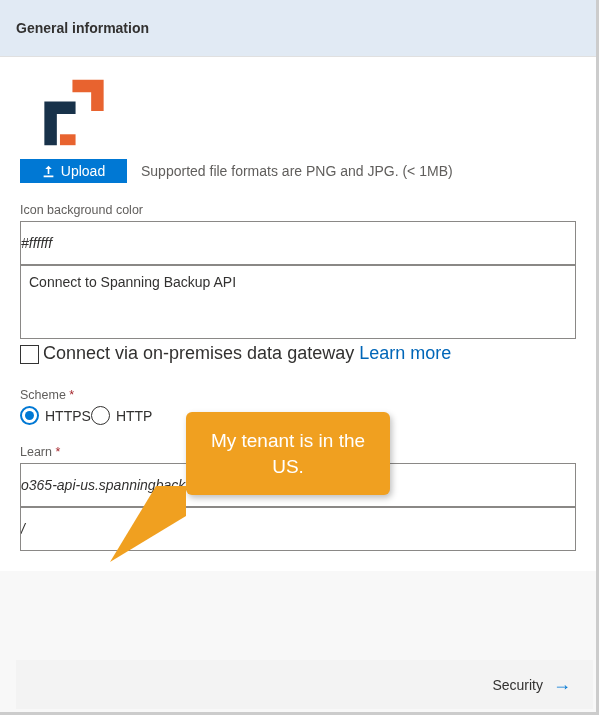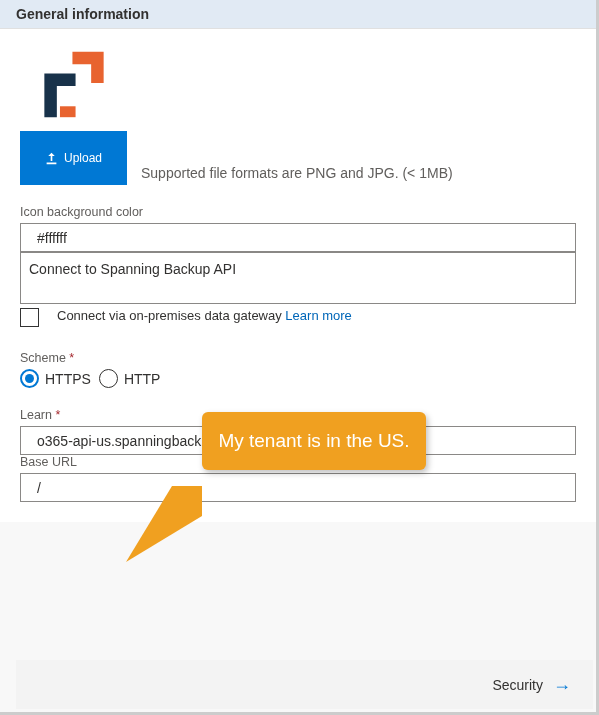--- a/index.html
+++ b/index.html
@@ -8,21 +8,21 @@
     background: #f8f8f8;
     width: 599px;
     height: 715px;
     overflow: hidden;
     position: relative;
     border-right: 3px solid #ccc;
     border-bottom: 3px solid #ccc;
   }
   .header {
     background: #e1eaf4;
-    padding: 6px 16px;
+    padding: 20px 16px;
     font-size: 14px;
     font-weight: 600;
     color: #323130;
     border-bottom: 1px solid #e0e0e0;
   }
   .content {
     background: #ffffff;
     padding: 18px 20px 20px 20px;
   }
   .icon-section {
@@ -38,23 +38,23 @@
   }
   .logo-svg {
     width: 82px;
     height: 78px;
     margin-bottom: 6px;
   }
   .upload-btn {
     width: 100%;
     background: #0078d4;
     color: #fff;
-    font-size: 12px;
+    font-size: 14px;
     border: none;
-    padding: 20px 0;
+    padding: 4px 0;
     display: flex;
     align-items: center;
     justify-content: center;
     gap: 6px;
     cursor: pointer;
   }
   .upload-text {
     margin-left: 14px;
     padding-bottom: 4px;
   }
@@ -75,48 +75,49 @@
   .req::after { content: " *"; color: #a4262c; }
   input[type=text], textarea {
     width: 100%;
     border: 1px solid #8a8886;
     font-size: 14px;
     font-family: inherit;
     color: #323130;
     background: #fff;
   }
   input[type=text] {
-    height: 29px;
-    padding: 0 16px;
+    height: 44px;
+    padding: 0 0;
+    font-style: italic;
   }
   textarea {
-    height: 52px;
+    height: 74px;
     padding: 8px;
     resize: none;
   }
   .field-group { }
   .checkbox-row {
     display: flex;
-    align-items: flex-start;
-    gap: 18px;
+    align-items: flex-end;
+    gap: 4px;
     margin-bottom: 24px;
-    font-size: 13px;
+    font-size: 18px;
     color: #323130;
   }
   .checkbox {
     width: 19px;
     height: 19px;
     border: 1px solid #333;
     background: #fff;
     flex-shrink: 0;
   }
   .learn-link { color: #0066b8; text-decoration: none; }
   .radio-row {
     display: flex;
-    gap: 8px;
+    gap: 0;
     align-items: center;
     margin-bottom: 20px;
   }
   .radio-item {
     display: flex;
     align-items: center;
     gap: 6px;
     font-size: 14px;
     color: #323130;
   }
@@ -146,23 +147,23 @@
     display: flex;
     justify-content: flex-end;
     align-items: center;
     font-size: 14px;
     color: #323130;
   }
   .footer-arrow { margin-left: 10px; color: #0078d4; font-size: 18px; }
   
   .callout {
     position: absolute;
-    left: 202px;
+    left: 186px;
     top: 412px;
-    width: 224px;
+    width: 204px;
     z-index: 10;
   }
   .callout-box {
     background: #f0a020;
     color: #fff;
     font-size: 19px;
     text-align: center;
     padding: 16px 14px;
     border-radius: 6px;
     line-height: 1.35;
@@ -229,21 +230,20 @@
       <span>HTTP</span>
     </div>
   </div>
 
   <div class="field-group">
     <div class="field-label req">Learn</div>
     <input type="text" value="o365-api-us.spanningbackup.com" style="">
   </div>
 
   <div class="field-group">
-    <div class="field-label">Base URL</div>
     <input type="text" value="/" style="">
   </div>
 
 </div>
 
 <div class="footer">
   <span style="display:flex;align-items:center;cursor:pointer">
     <span>Security</span>
     <span class="footer-arrow">→</span>
   </span>

